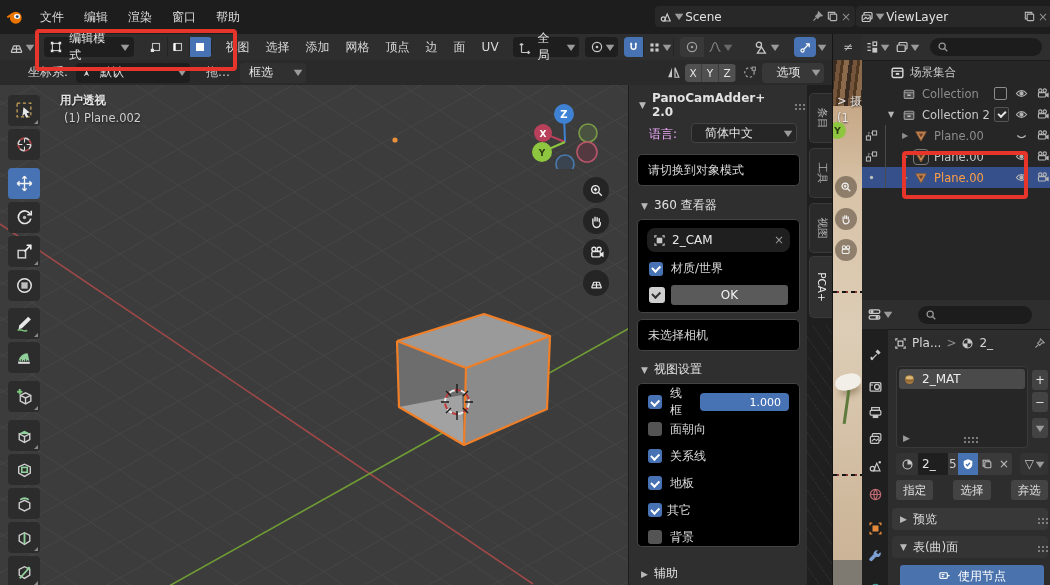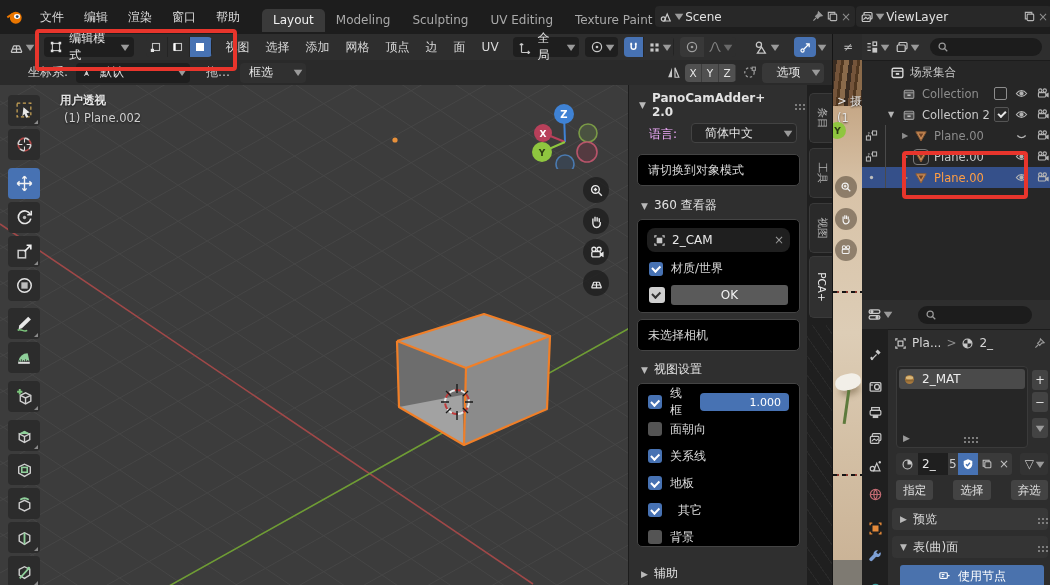--- a/index.html
+++ b/index.html
@@ -90,29 +90,20 @@
           <path d="M1 7.2 5.5 4.4" stroke="#ea7600" stroke-width="1.6" fill="none"></path>
         </svg>
     </span>
     <div class="row" id="main-menus">
         <span class="menu">文件</span>
         <span class="menu">编辑</span>
         <span class="menu">渲染</span>
         <span class="menu">窗口</span>
         <span class="menu">帮助</span>
       </div>
-    <div class="row" id="workspace-tabs" style="margin-left:12px">
-        <span class="wtab active">Layout</span>
-        <span class="wtab">Modeling</span>
-        <span class="wtab">Sculpting</span>
-        <span class="wtab">UV Editing</span>
-        <span class="wtab">Texture Paint</span>
-        <span class="wtab">Shading</span>
-        <span class="wtab">An</span>
-      </div>
 
     <div class="abs idwidget" style="left:655px;top:6px;width:192px">
       <span class="ic">
           <svg width="14" height="14" viewBox="0 0 14 14" stroke="#c8c8c8" fill="none" stroke-width="1.2">
             <path d="M5.2 11 8.2 4l3 7z"></path>
             <circle cx="4.4" cy="9" r="2.1"></circle>
           </svg>
         </span>
       <span class="chev">▼</span>
       <span class="seg" style="flex:1">Scene</span>
@@ -602,21 +593,21 @@
       <span style="color:#dedede">面朝向</span>
         </div>
         <div class="row" style="margin:9px 10px 0;gap:8px;height:18px">
       <span class="cb on"></span>
       <span style="color:#dedede">关系线</span>
         </div>
         <div class="row" style="margin:9px 10px 0;gap:8px;height:18px">
       <span class="cb on"></span>
       <span style="color:#dedede">地板</span>
         </div>
-        <div class="row" style="margin:9px 10px 0;gap:16px;height:18px">
+        <div class="row" style="margin:9px 10px 0;gap:5px;height:18px">
       <span class="cb on"></span>
       <span style="color:#dedede">其它</span>
         </div>
         <div class="row" style="margin:9px 10px 0;gap:8px;height:18px">
       <span class="cb"></span>
       <span style="color:#dedede">背景</span>
         </div>
       </div>
     <div class="sechdr" style="top:480px">
       <span class="arrow">▶</span>

